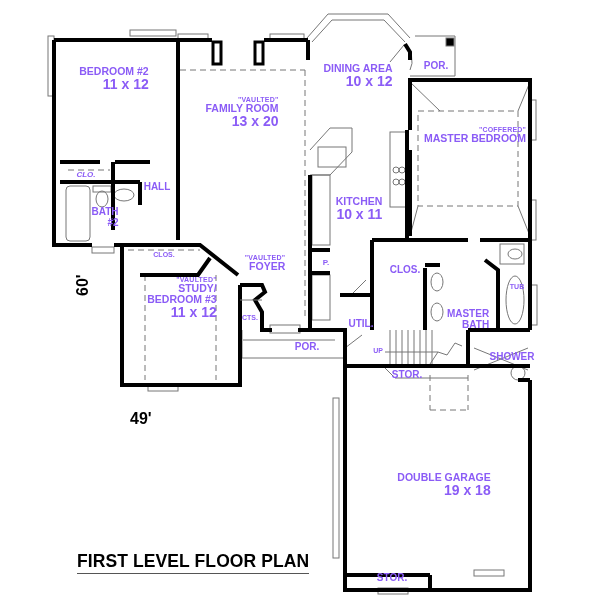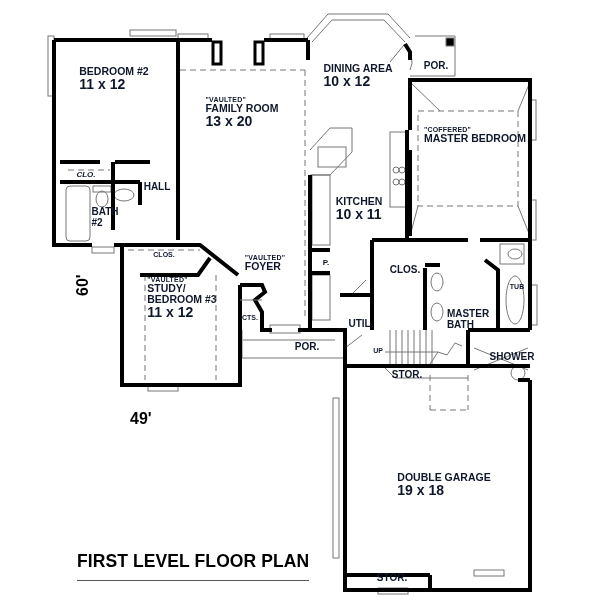--- a/index.html
+++ b/index.html
@@ -1,24 +1,24 @@
 <!DOCTYPE html>
 <html><head>
 <meta charset="utf-8">
 <style>
   html, body { margin: 0; padding: 0; background: #ffffff; }
   body { width: 600px; height: 600px; position: relative; overflow: hidden; font-family: "Liberation Sans", sans-serif; }
   #plan { position: absolute; left: 0; top: 0; width: 600px; height: 600px; }
-  .lbl { position: absolute; font-family: "Liberation Sans", sans-serif; font-weight: bold; color: #0f172a; text-align: left; line-height: 1.05; white-space: nowrap; transform: translateX(-50%); }
+  .lbl { position: absolute; font-family: "Liberation Sans", sans-serif; font-weight: bold; color: #8b5cf6; text-align: right; line-height: 1.05; white-space: nowrap; transform: translateX(-50%); }
   .lbl .note { display: block; font-size: 7px; letter-spacing: 0.2px; }
   .lbl .name { display: block; font-size: 10.5px; }
   .lbl .dim { display: block; font-size: 14px; }
   .small { font-size: 8px; }
   .mid { font-size: 10px; }
-  .title { position: absolute; left: 77px; top: 551px; font-family: "Liberation Sans", sans-serif; font-weight: bold; font-size: 17.5px; letter-spacing: 0.1px; border-bottom: 1.5px solid #555; padding-bottom: 8px; }
+  .title { position: absolute; left: 77px; top: 551px; font-family: "Liberation Sans", sans-serif; font-weight: bold; font-size: 17.5px; letter-spacing: 0.1px; border-bottom: 1.5px solid #555; padding-bottom: 1px; }
   .overall { position: absolute; font-family: "Liberation Sans", sans-serif; font-weight: bold; font-size: 16px; }
   .overall.depth { left: 74px; top: 270px; transform: rotate(-90deg); transform-origin: left top; top: 296px; }
   .overall.width { left: 130px; top: 410px; }
 </style>
 </head>
 <body>
 
 <svg id="plan" viewBox="0 0 600 600" xmlns="http://www.w3.org/2000/svg">
   <g fill="none" stroke="#777" stroke-width="1">
 

